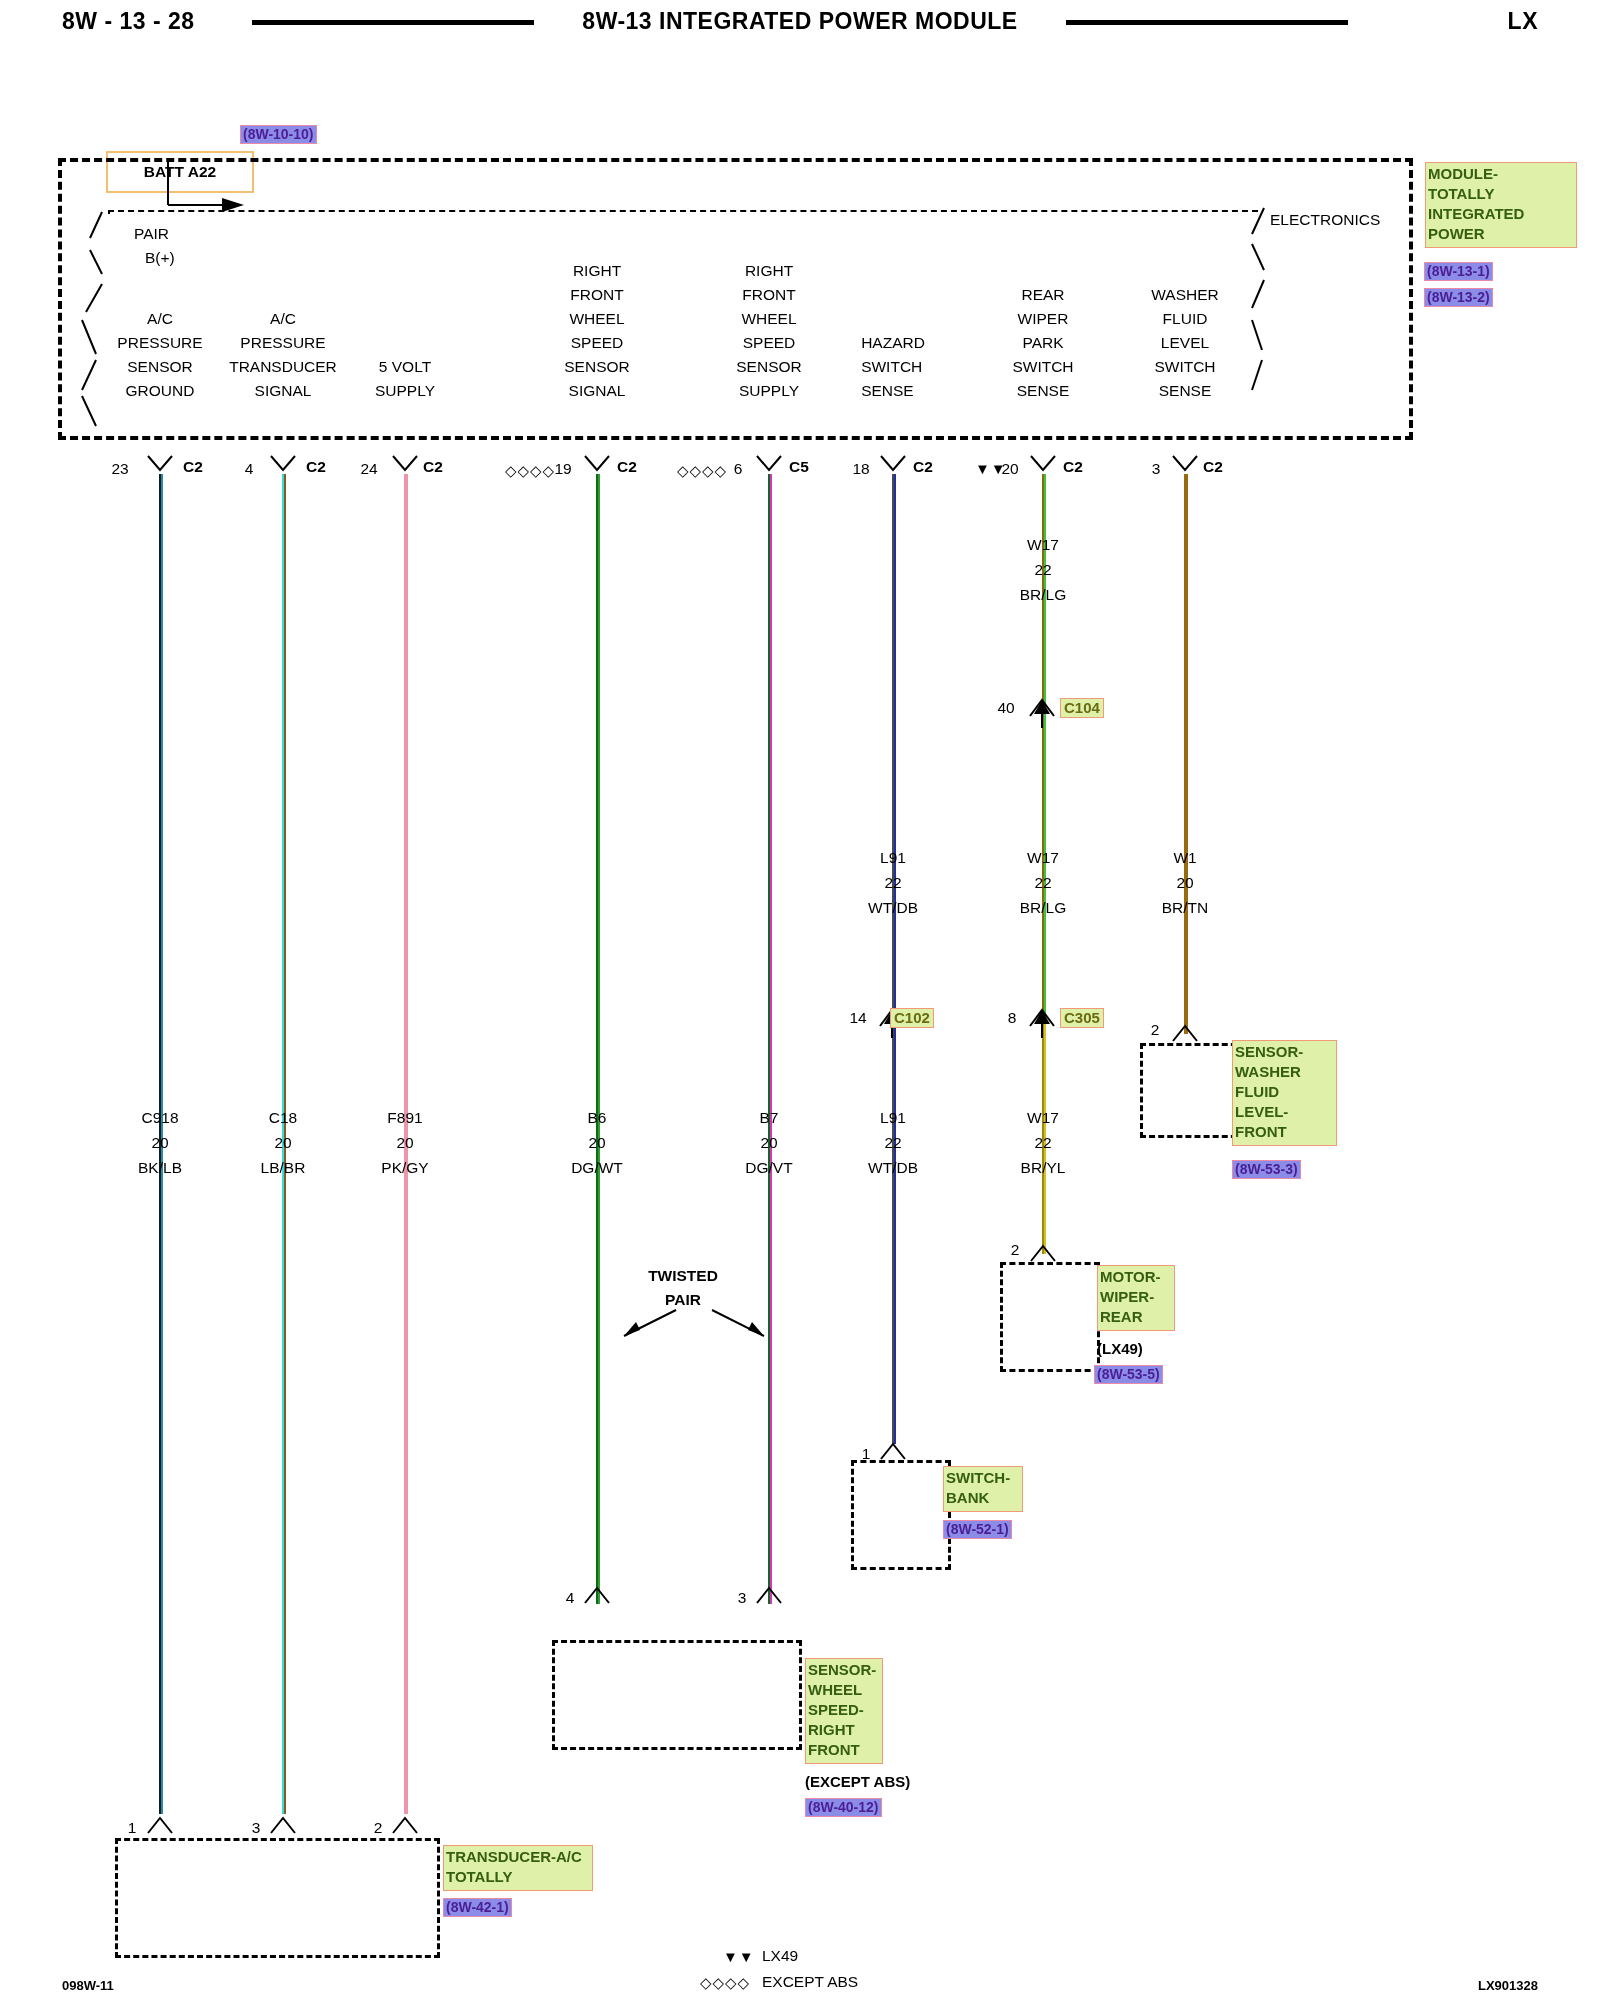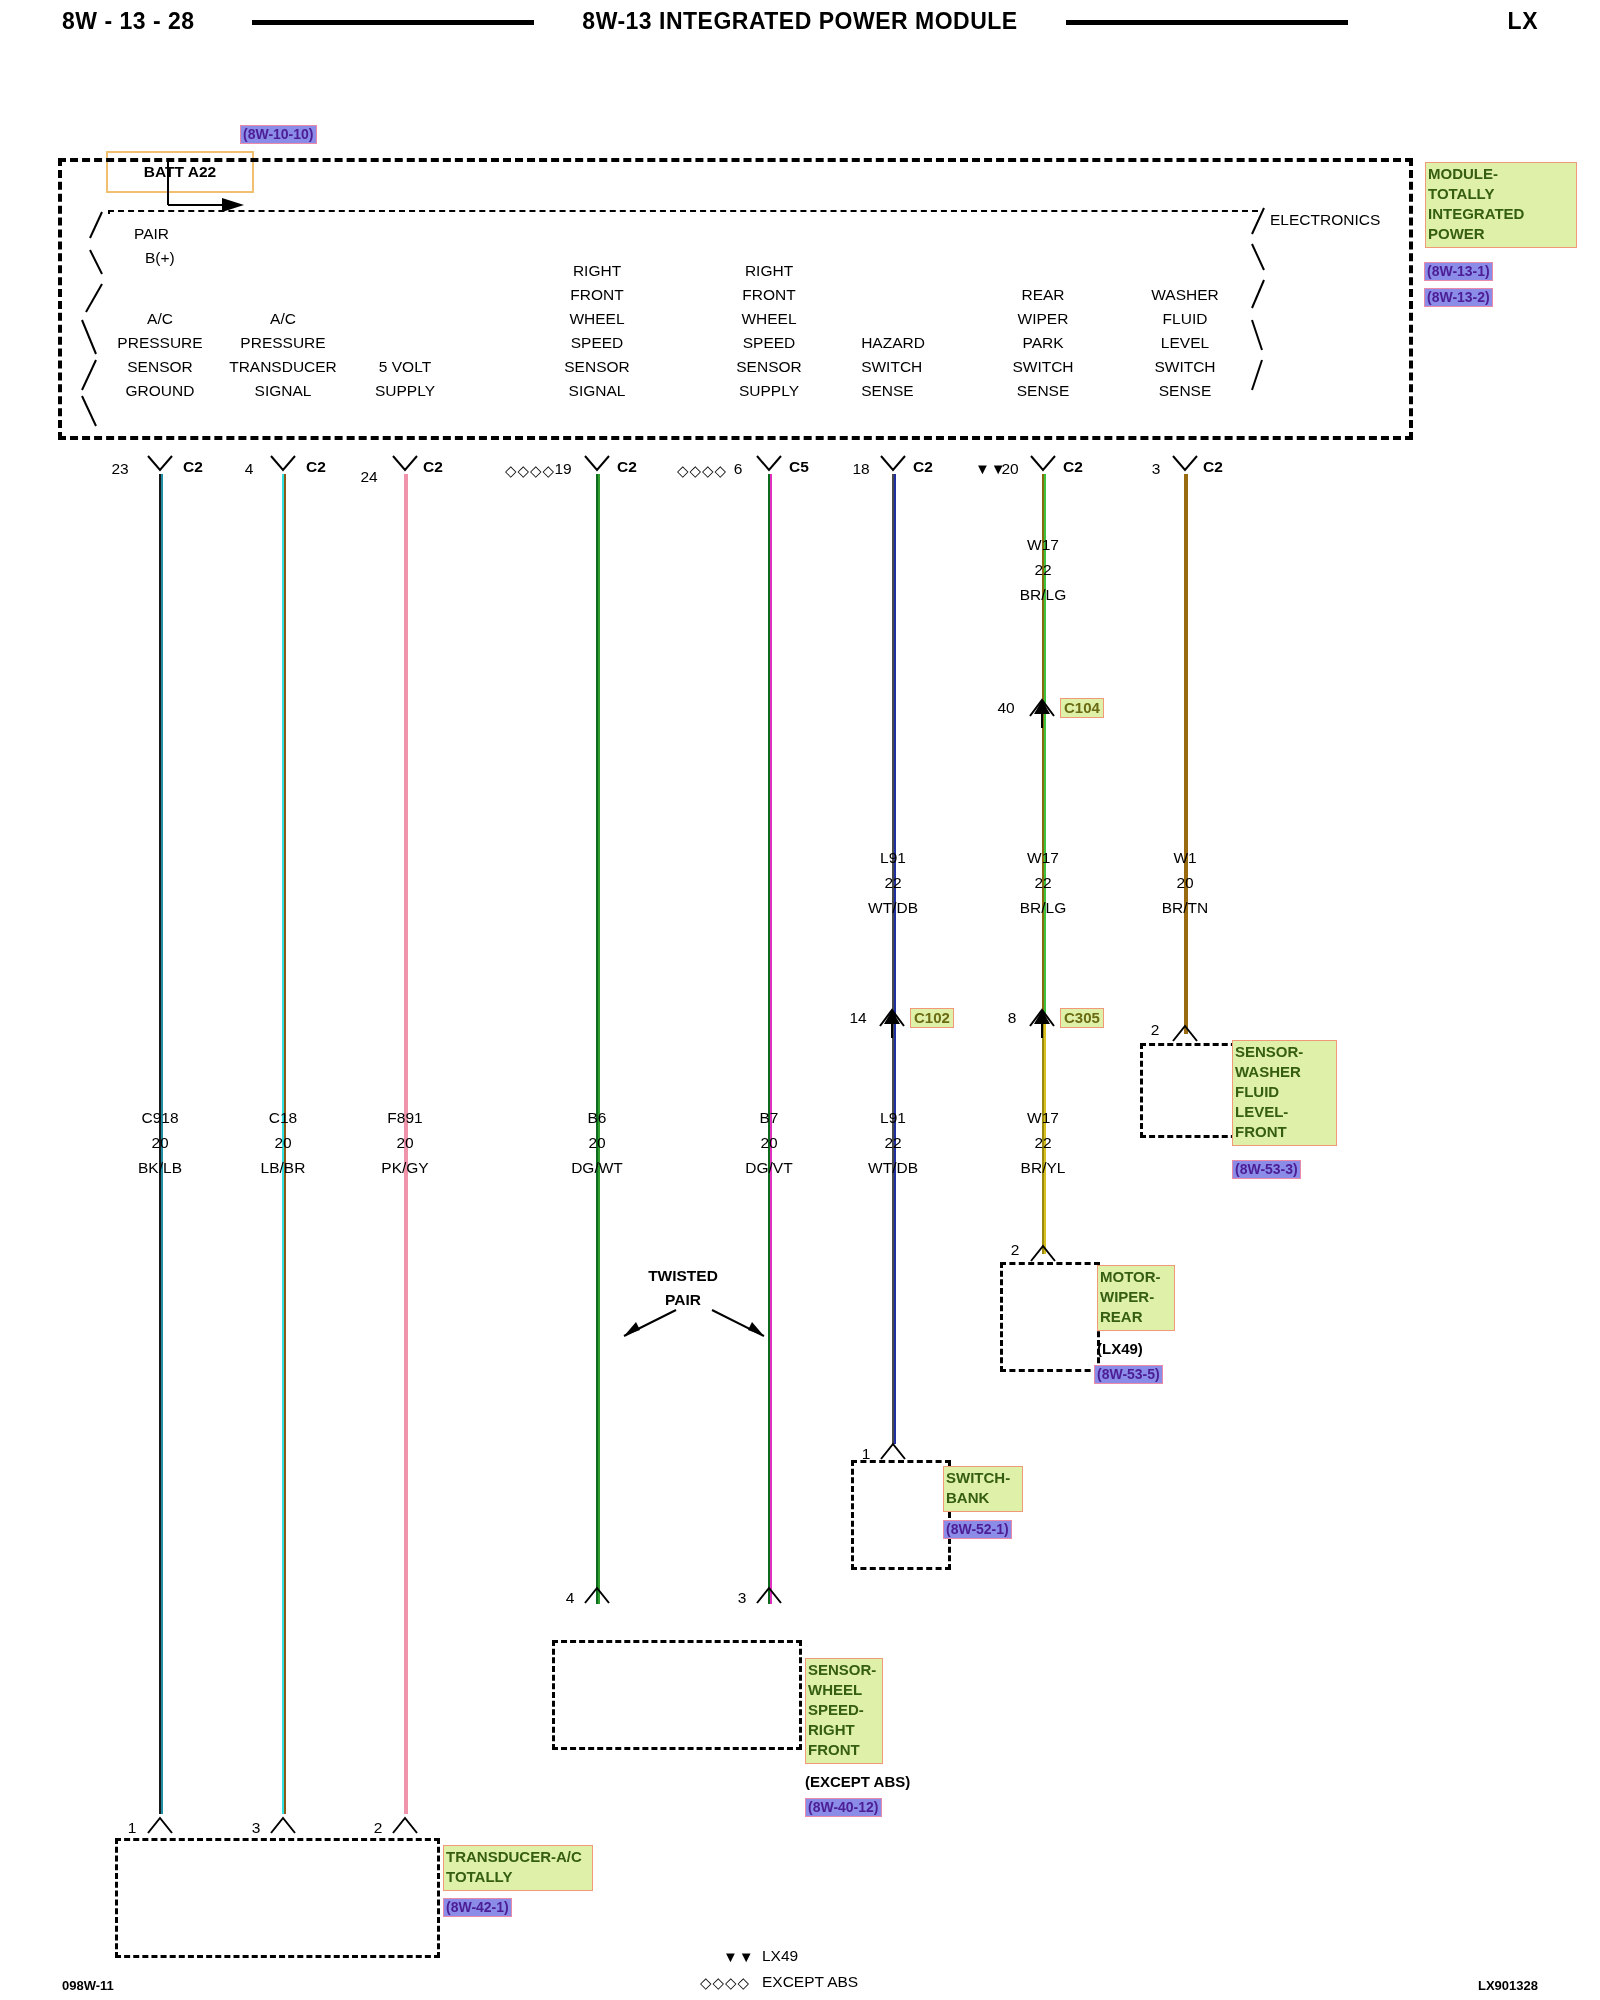--- a/index.html
+++ b/index.html
@@ -249,21 +249,21 @@
 
   <svg class="sym" style="left:270px; top:455px;" width="28" height="22">
     <path d="M1 1 L13 15 L25 1" stroke="#000" stroke-width="2" fill="none"></path>
   </svg>
   <div class="t" style="left:249px; top:461px; transform:translateX(-50%);">4</div>
   <div class="t b" style="left:306px; top:459px;">C2</div>
 
   <svg class="sym" style="left:392px; top:455px;" width="28" height="22">
     <path d="M1 1 L13 15 L25 1" stroke="#000" stroke-width="2" fill="none"></path>
   </svg>
-  <div class="t" style="left:369px; top:461px; transform:translateX(-50%);margin-top:8px;">24</div>
+  <div class="t" style="left:369px; top:461px; transform:translateX(-50%);">24</div>
   <div class="t b" style="left:423px; top:459px;">C2</div>
 
   <div class="diamonds" style="left:505px; top:462px;">◇◇◇◇</div>
   <svg class="sym" style="left:584px; top:455px;" width="28" height="22">
     <path d="M1 1 L13 15 L25 1" stroke="#000" stroke-width="2" fill="none"></path>
   </svg>
   <div class="t" style="left:563px; top:461px; transform:translateX(-50%);">19</div>
   <div class="t b" style="left:617px; top:459px;">C2</div>
 
   <div class="diamonds" style="left:677px; top:462px;">◇◇◇◇</div>
@@ -370,21 +370,21 @@
   <div class="t c" style="left:1185px; top:850px;">W1</div>
   <div class="t c" style="left:1185px; top:875px;">20</div>
   <div class="t c" style="left:1185px; top:900px;">BR/TN</div>
 
   <svg class="sym" style="left:878px; top:1004px;" width="30" height="34">
     <path d="M2 22 L14 6 L26 22" stroke="#000" stroke-width="2" fill="none"></path>
     <path d="M14 34 L14 14" stroke="#000" stroke-width="2"></path>
     <polygon points="14,6 6,20 22,20" fill="#000"></polygon>
   </svg>
   <div class="t" style="left:858px; top:1010px; transform:translateX(-50%);">14</div>
-  <div class="connlbl" style="left:910px; top:1008px;text-align:right;">C102</div>
+  <div class="connlbl" style="left:890px; top:1008px;text-align:right;">C102</div>
 
   <svg class="sym" style="left:1028px; top:1004px;" width="30" height="34">
     <path d="M2 22 L14 6 L26 22" stroke="#000" stroke-width="2" fill="none"></path>
     <path d="M14 34 L14 14" stroke="#000" stroke-width="2"></path>
     <polygon points="14,6 6,20 22,20" fill="#000"></polygon>
   </svg>
   <div class="t" style="left:1012px; top:1010px; transform:translateX(-50%);">8</div>
   <div class="connlbl" style="left:1060px; top:1008px;">C305</div>
 
   <svg class="sym" style="left:1172px; top:1020px;" width="28" height="22">

